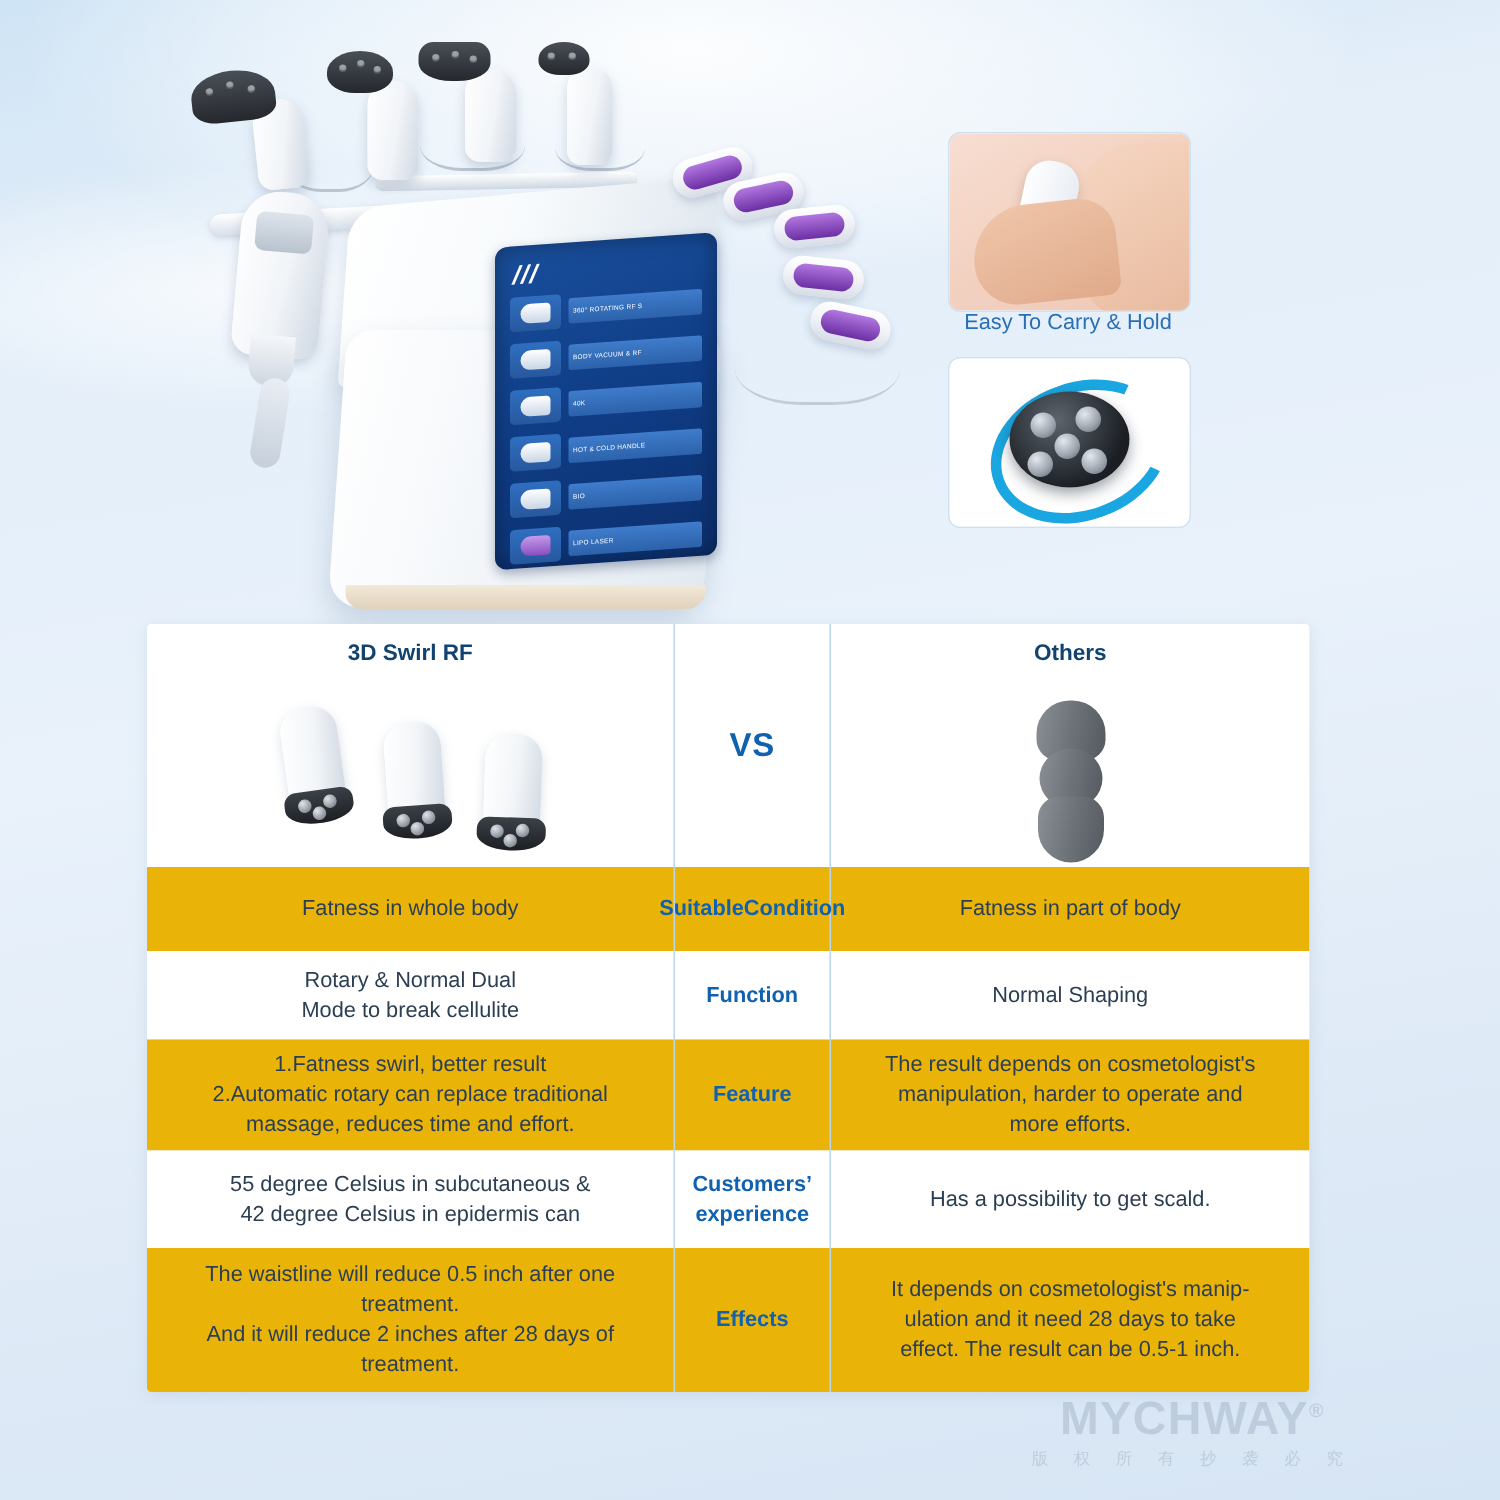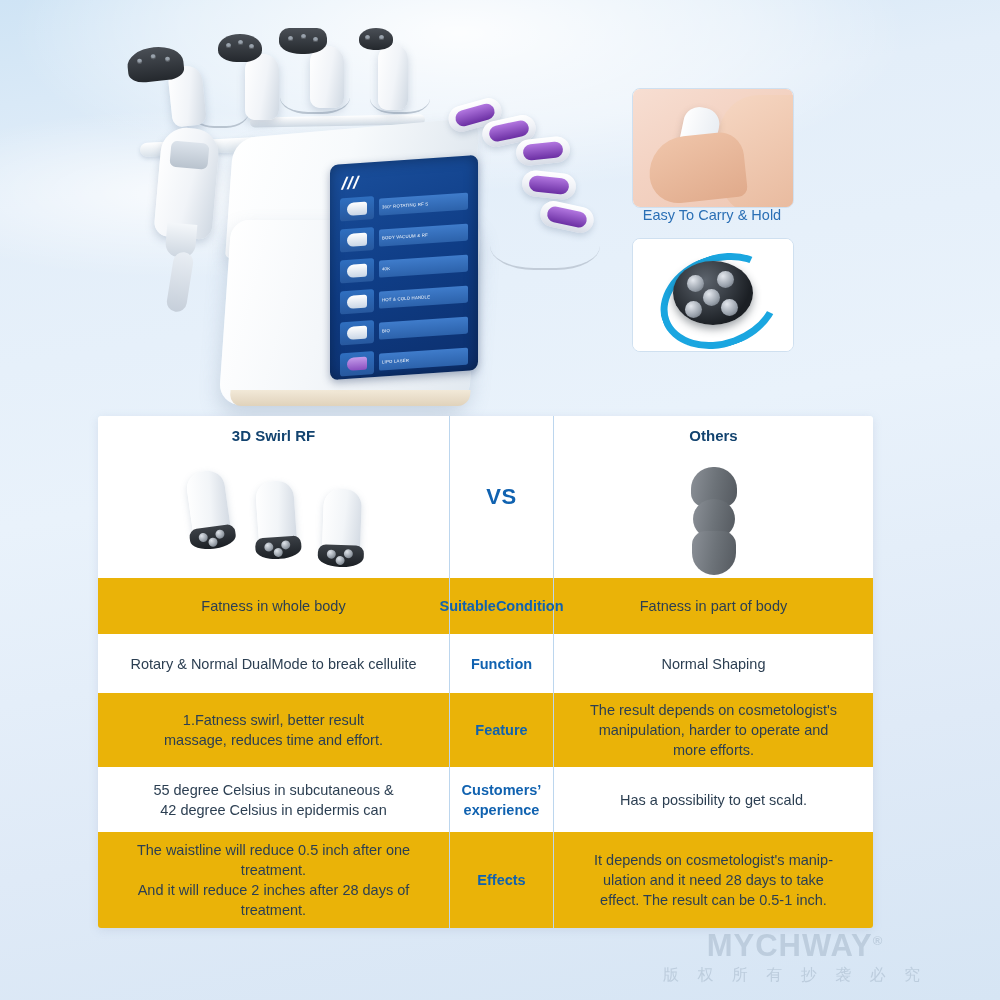--- a/index.html
+++ b/index.html
@@ -378,21 +378,21 @@
     color: rgba(120,140,160,0.28);
     pointer-events: none;
   }
   .wm-main {
     font-size: 31px;
     font-weight: bold;
     letter-spacing: 1px;
     line-height: 1;
   }
   .wm-sub {
-    font-size: 16px;
+    font-size: 11px;
     letter-spacing: 7px;
     margin-top: 4px;
   }
   .wm-r {
     font-size: 13px;
     vertical-align: super;
   }
 </style>
 </head>
 <body>
@@ -570,31 +570,32 @@
   <div class="trow blue">
     <div class="tcell c-left" style="height:56px;">Fatness in whole body</div>
     <div class="tcell c-mid" style="height:56px; ">
       <span>Suitable</span>
       <span>Condition</span>
     </div>
     <div class="tcell c-right" style="height:56px;">Fatness in part of body</div>
   </div>
 
   <div class="trow white">
-    <div class="tcell c-left" style="height:59px; flex-direction:row;">
+    <div class="tcell c-left" style="height:59px; flex-direction:column;">
       <span>Rotary &amp; Normal Dual</span>
       <span>Mode to break cellulite</span>
     </div>
     <div class="tcell c-mid" style="height:59px;">Function</div>
     <div class="tcell c-right" style="height:59px;">Normal Shaping</div>
   </div>
 
   <div class="trow blue">
     <div class="tcell c-left" style="height:74px; flex-direction:column;">
       <span>1.Fatness swirl, better result</span>
+      <span>2.Automatic rotary can replace traditional</span>
       <span>massage, reduces time and effort.</span>
     </div>
     <div class="tcell c-mid" style="height:74px;">Feature</div>
     <div class="tcell c-right" style="height:74px; flex-direction:column;">
       <span>The result depends on cosmetologist's</span>
       <span>manipulation, harder to operate and</span>
       <span>more efforts.</span>
     </div>
   </div>
 

